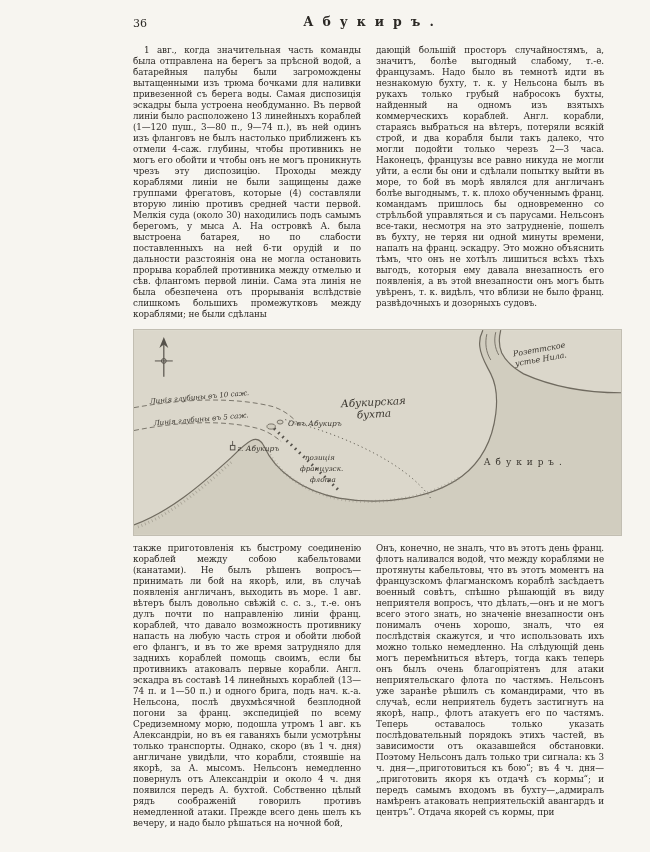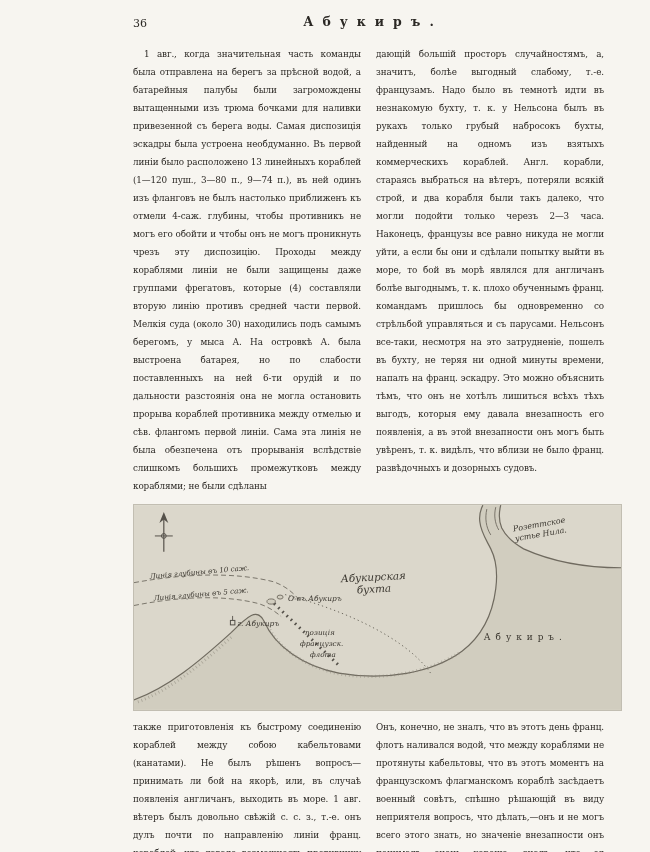--- a/index.html
+++ b/index.html
@@ -20,21 +20,21 @@
   .page-head{position:relative;height:26px}
   .page-num{position:absolute;left:0;top:3px;font-size:11px}
   .page-title{
     display:block;text-align:center;
     font-weight:bold;font-size:12.5px;letter-spacing:9px;
     padding-left:9px; 
   }
   .cols{
     display:flex;gap:15px;
     text-align:justify;
-    font-size:8.8px;line-height:18px;
+    font-size:8.8px;line-height:11px;
     letter-spacing:-0.1px;
   }
   .col{flex:1;min-width:0}
   .col.indent{text-indent:11px}
   .top{margin-top:5px}
   .bottom{margin-top:2px}
   figure.map{
     margin:9px 0 7px 0;
     width:487px;
     background:#dbd7cb;

